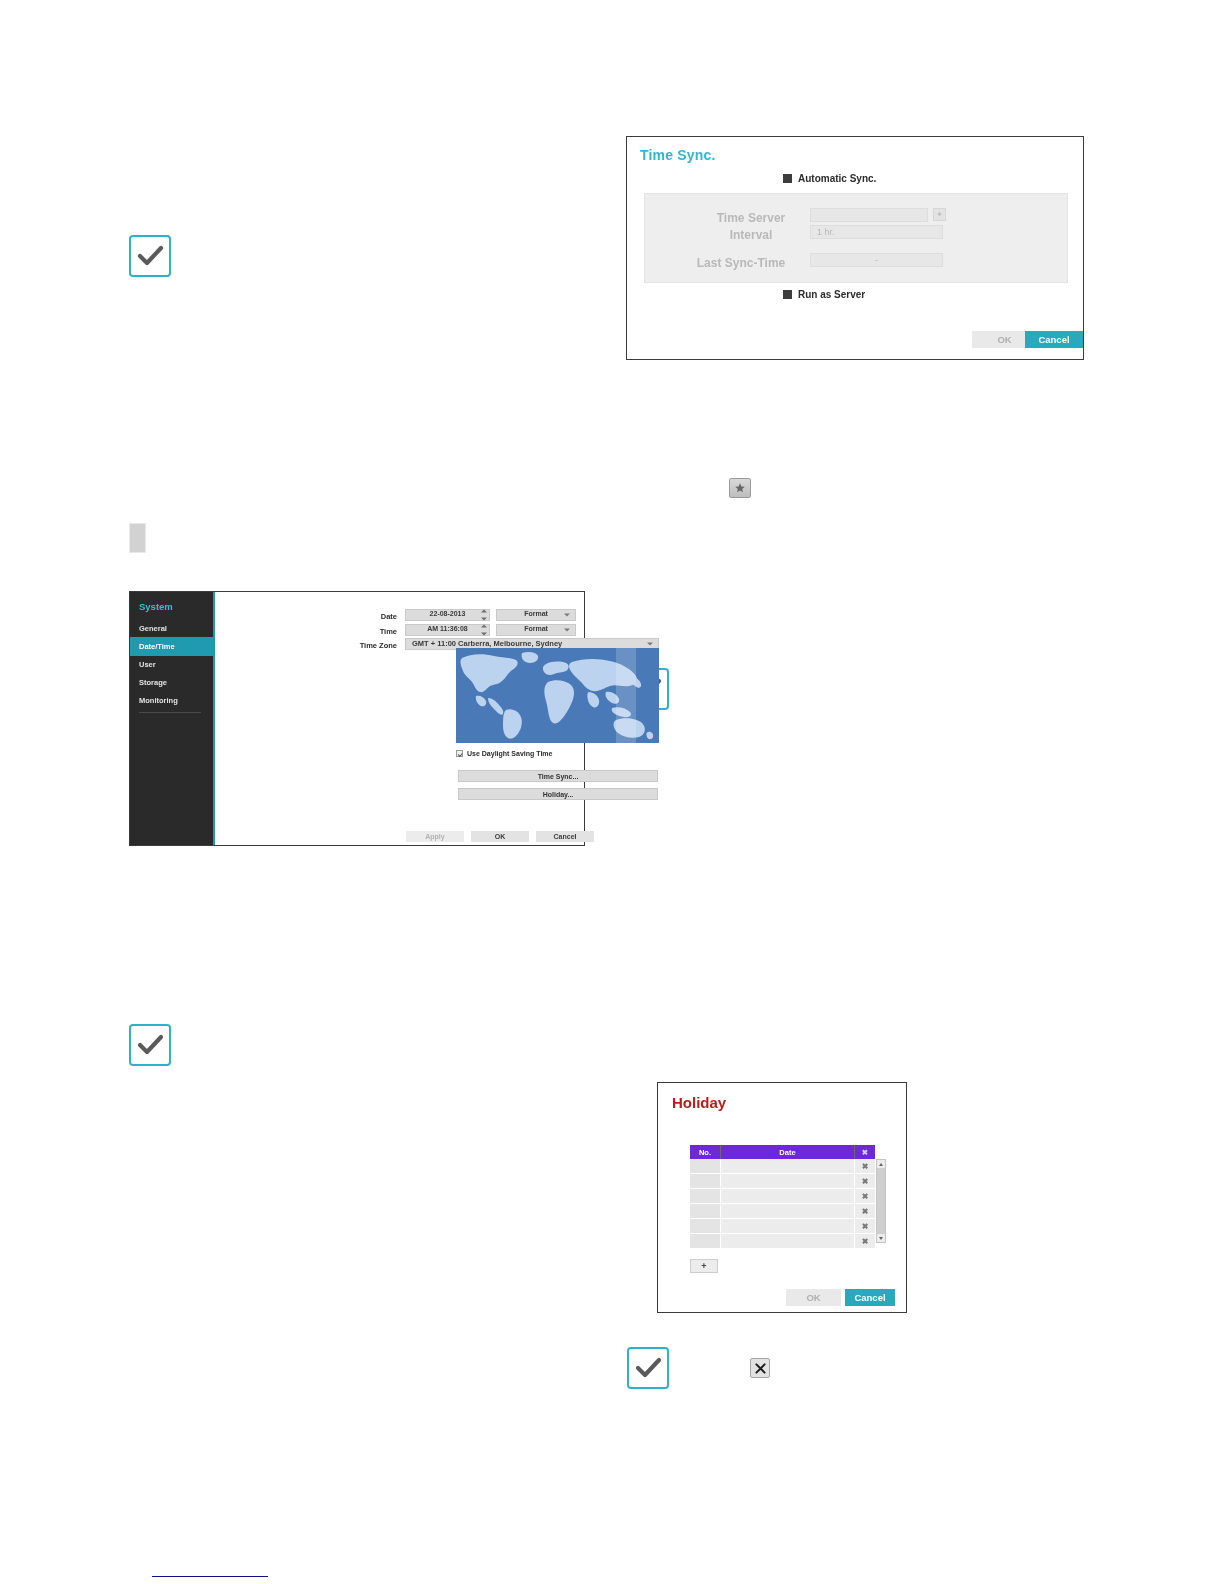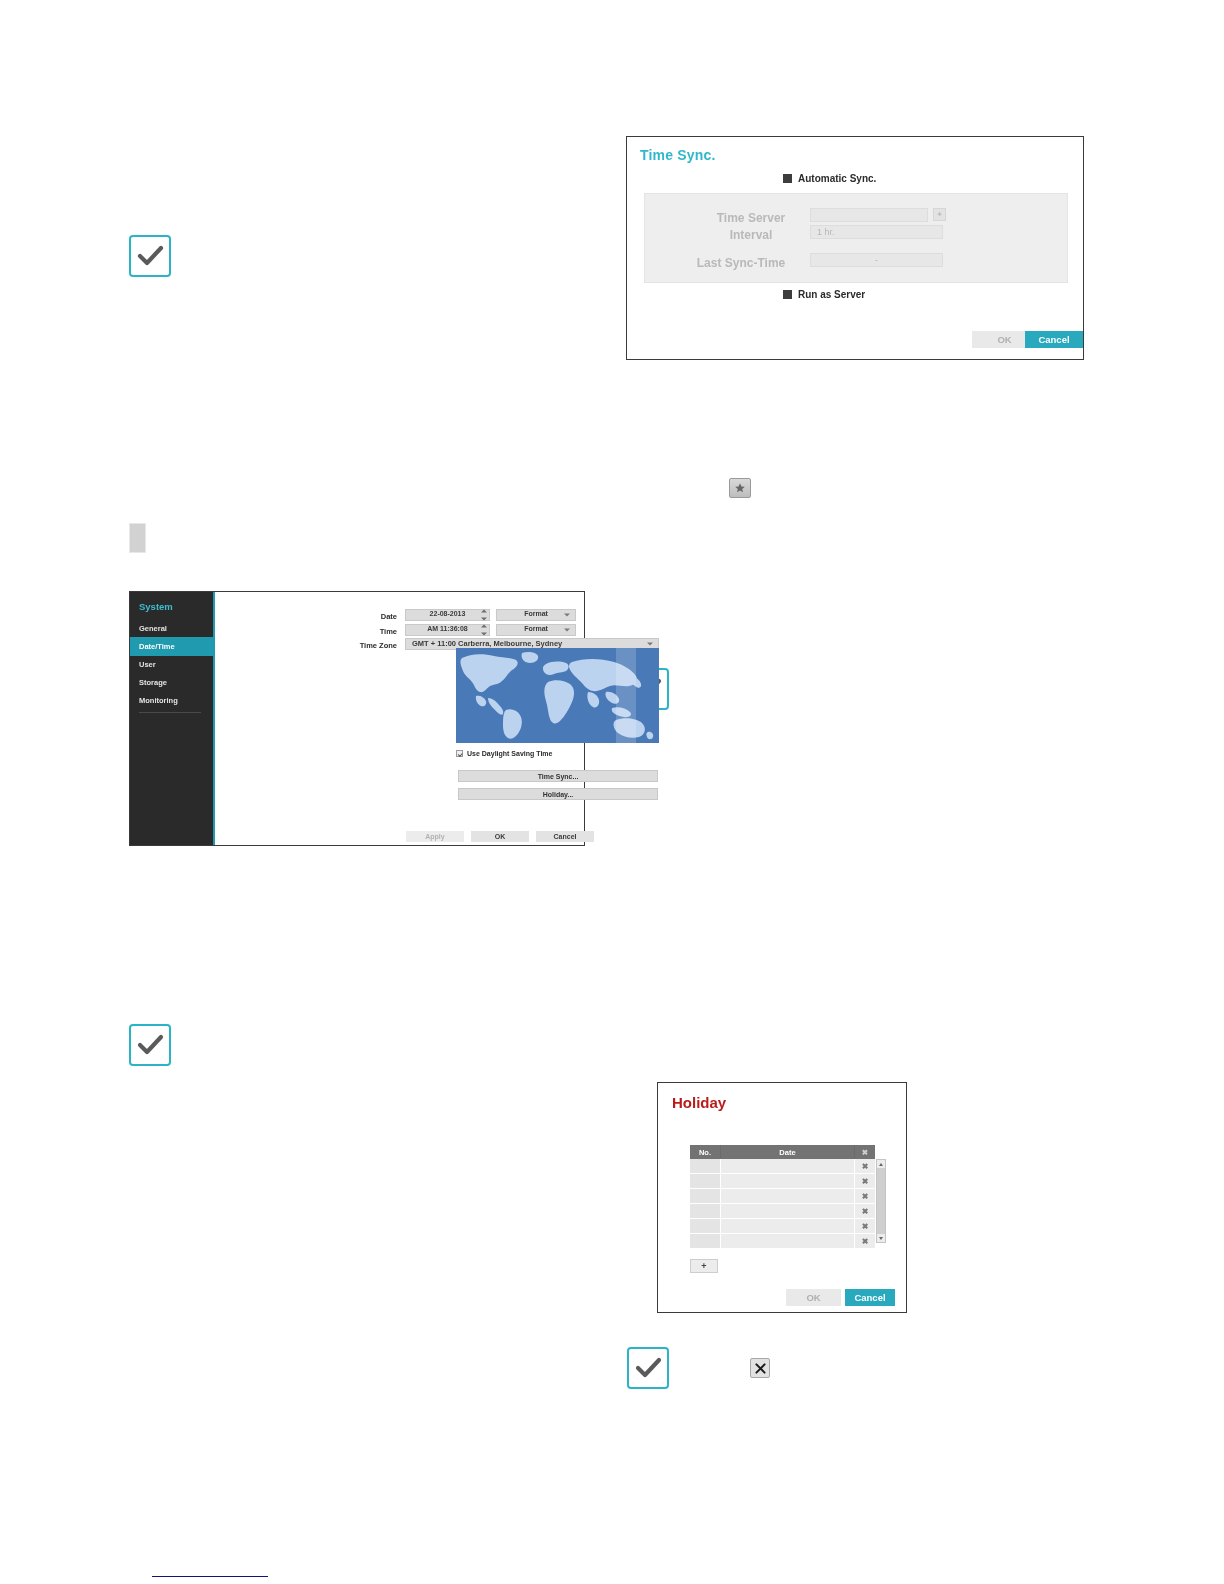--- a/index.html
+++ b/index.html
@@ -282,21 +282,21 @@
     position: absolute; left: 14px; top: 11px;
     font-size: 15px; font-weight: bold;
     color: #b91c1c;
   }
   #hol-table {
     position: absolute; left: 32px; top: 62px;
     width: 185px;
   }
   #hol-head {
     display: flex; height: 14px;
-    background: #737373;
+    background: #6d28d9;
     color: #ffffff;
     font-size: 7.5px; font-weight: bold;
   }
   #hol-head .c-no   { width: 30px; display:flex; align-items:center; justify-content:center; border-right:1px solid #6b6b6b; }
   #hol-head .c-date { flex: 1;     display:flex; align-items:center; justify-content:center; border-right:1px solid #6b6b6b; }
   #hol-head .c-del  { width: 20px; display:flex; align-items:center; justify-content:center; color:#cfcfcf; }
   .hol-row {
     display: flex; height: 14px;
     background: #ececec;
     border-bottom: 1px solid #ffffff;

